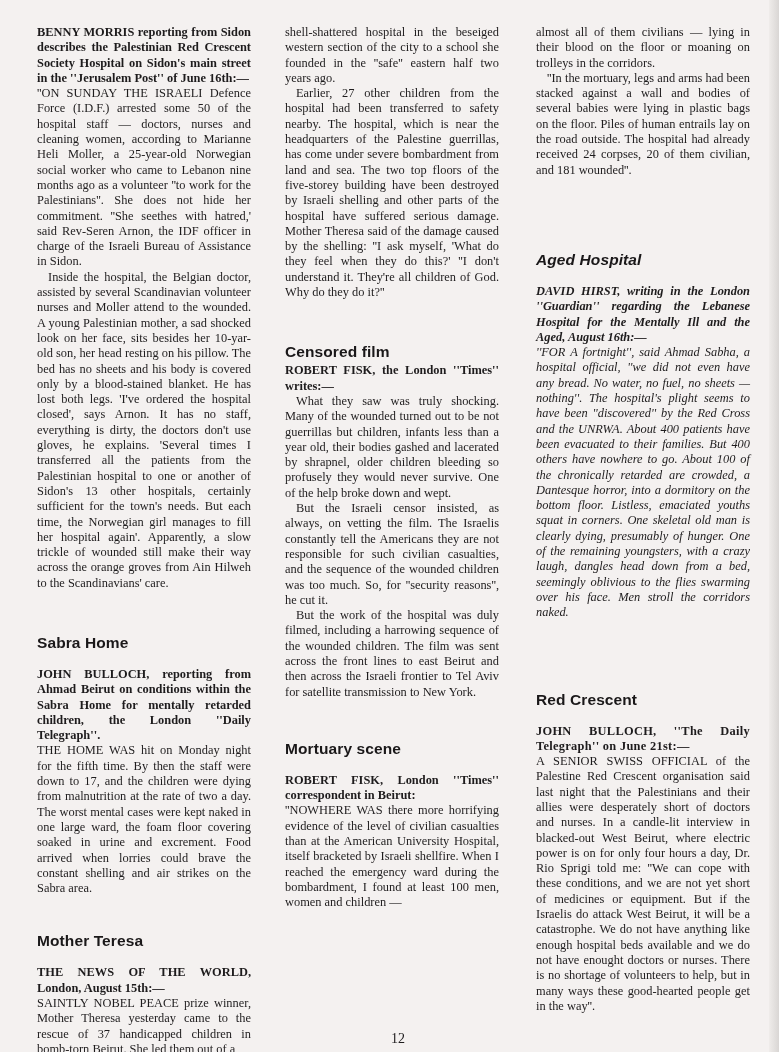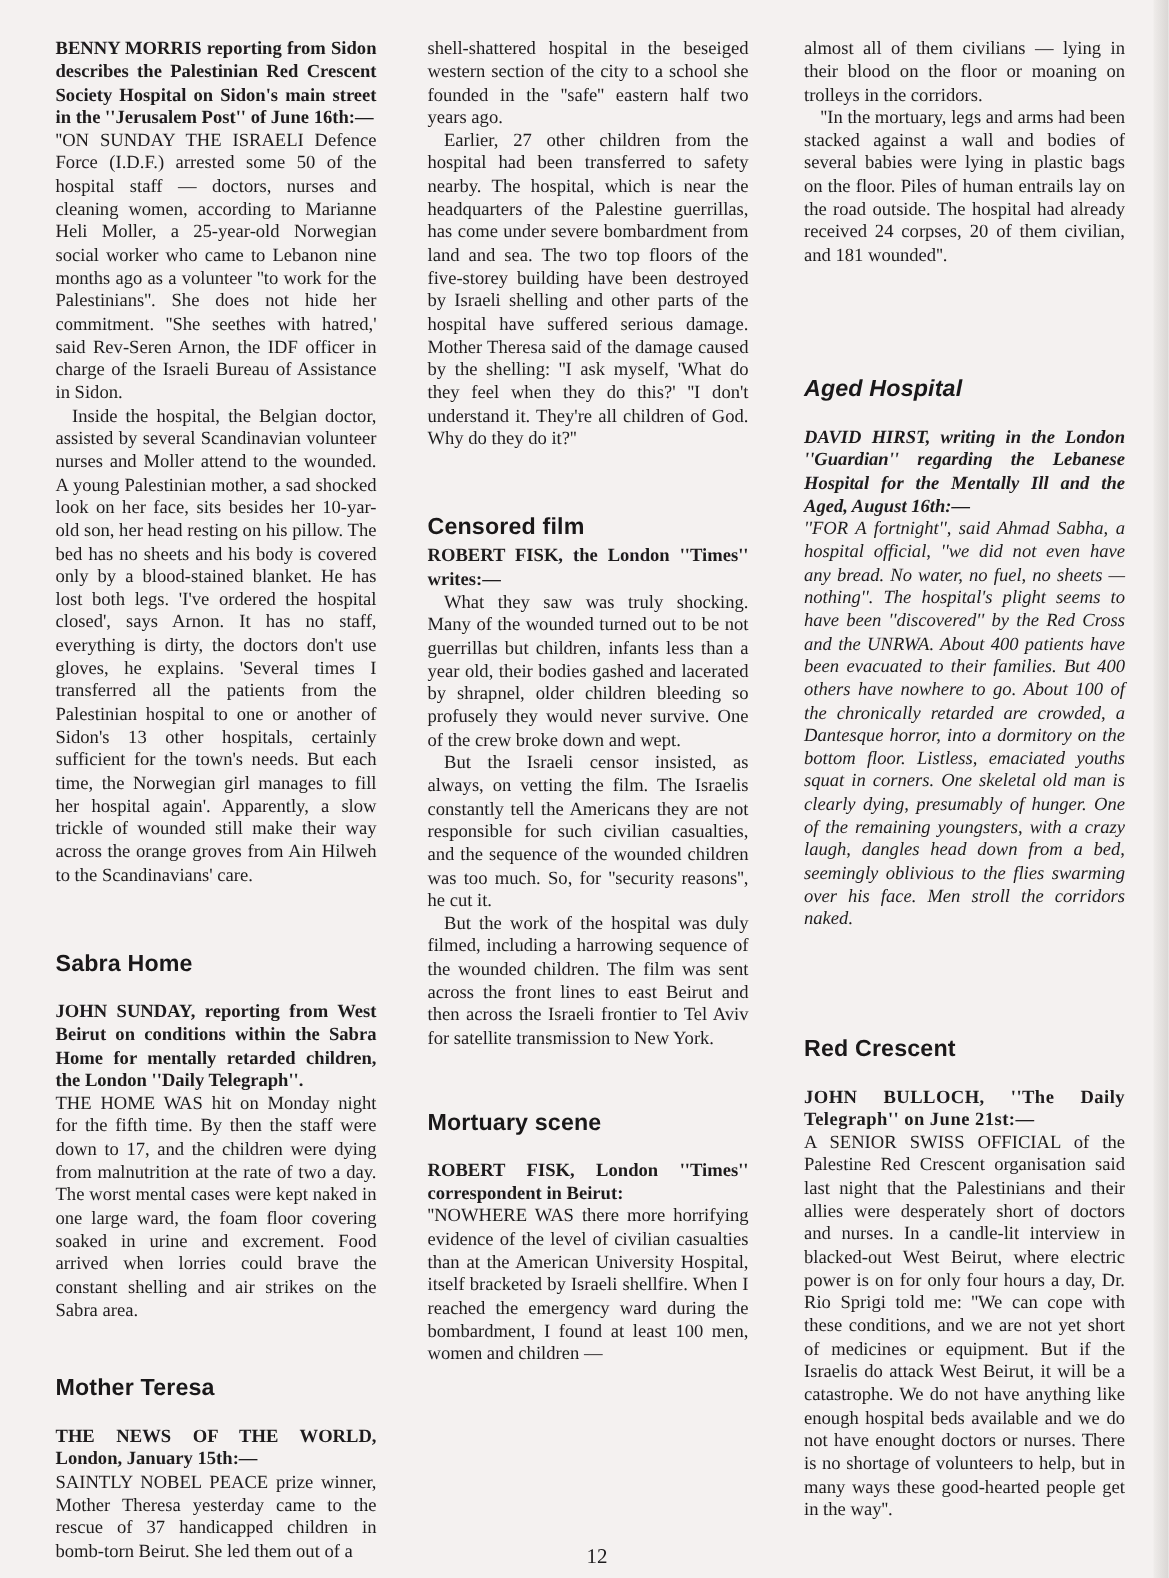--- a/index.html
+++ b/index.html
@@ -42,41 +42,41 @@
 
 <div class="col col1">
   <div>
     <p class="lead">BENNY MORRIS reporting from Sidon describes the Palestinian Red Crescent Society Hospital on Sidon's main street in the ''Jerusalem Post'' of June 16th:—</p>
     <p>''ON SUNDAY THE ISRAELI Defence Force (I.D.F.) arrested some 50 of the hospital staff — doctors, nurses and cleaning women, according to Marianne Heli Moller, a 25-year-old Norwegian social worker who came to Lebanon nine months ago as a volunteer ''to work for the Palestinians''. She does not hide her commitment. ''She seethes with hatred,' said Rev-Seren Arnon, the IDF officer in charge of the Israeli Bureau of Assistance in Sidon.</p>
     <p class="indent">Inside the hospital, the Belgian doctor, assisted by several Scandinavian volunteer nurses and Moller attend to the wounded. A young Palestinian mother, a sad shocked look on her face, sits besides her 10-yar-old son, her head resting on his pillow. The bed has no sheets and his body is covered only by a blood-stained blanket. He has lost both legs. 'I've ordered the hospital closed', says Arnon. It has no staff, everything is dirty, the doctors don't use gloves, he explains. 'Several times I transferred all the patients from the Palestinian hospital to one or another of Sidon's 13 other hospitals, certainly sufficient for the town's needs. But each time, the Norwegian girl manages to fill her hospital again'. Apparently, a slow trickle of wounded still make their way across the orange groves from Ain Hilweh to the Scandinavians' care.</p>
   </div>
 
   <div style="margin-top:43px;">
     <h2>Sabra Home</h2>
-    <p class="lead" style="margin-top:15px;">JOHN SUNDAY, reporting from West Beirut on conditions within the Sabra Home for mentally retarded children, the London ''Daily Telegraph''.</p>
+    <p class="lead" style="margin-top:15px;">JOHN BULLOCH, reporting from Ahmad Beirut on conditions within the Sabra Home for mentally retarded children, the London ''Daily Telegraph''.</p>
     <p>THE HOME WAS hit on Monday night for the fifth time. By then the staff were down to 17, and the children were dying from malnutrition at the rate of two a day. The worst mental cases were kept naked in one large ward, the foam floor covering soaked in urine and excrement. Food arrived when lorries could brave the constant shelling and air strikes on the Sabra area.</p>
   </div>
 
   <div style="margin-top:36px;">
     <h2>Mother Teresa</h2>
-    <p class="lead" style="margin-top:15px;">THE NEWS OF THE WORLD, London, January 15th:—</p>
+    <p class="lead" style="margin-top:15px;">THE NEWS OF THE WORLD, London, August 15th:—</p>
     <p>SAINTLY NOBEL PEACE prize winner, Mother Theresa yesterday came to the rescue of 37 handicapped children in bomb-torn Beirut. She led them out of a</p>
   </div>
 </div>
 
 <div class="col col2">
   <div>
     <p>shell-shattered hospital in the beseiged western section of the city to a school she founded in the ''safe'' eastern half two years ago.</p>
     <p class="indent">Earlier, 27 other children from the hospital had been transferred to safety nearby. The hospital, which is near the headquarters of the Palestine guerrillas, has come under severe bombardment from land and sea. The two top floors of the five-storey building have been destroyed by Israeli shelling and other parts of the hospital have suffered serious damage. Mother Theresa said of the damage caused by the shelling: ''I ask myself, 'What do they feel when they do this?' ''I don't understand it. They're all children of God. Why do they do it?''</p>
   </div>
 
   <div style="margin-top:43px;">
     <h2>Censored film</h2>
     <p class="lead" style="margin-top:2px;">ROBERT FISK, the London ''Times'' writes:—</p>
-    <p class="indent">What they saw was truly shocking. Many of the wounded turned out to be not guerrillas but children, infants less than a year old, their bodies gashed and lacerated by shrapnel, older children bleeding so profusely they would never survive. One of the crew broke down and wept.</p>
+    <p class="indent">What they saw was truly shocking. Many of the wounded turned out to be not guerrillas but children, infants less than a year old, their bodies gashed and lacerated by shrapnel, older children bleeding so profusely they would never survive. One of the help broke down and wept.</p>
     <p class="indent">But the Israeli censor insisted, as always, on vetting the film. The Israelis constantly tell the Americans they are not responsible for such civilian casualties, and the sequence of the wounded children was too much. So, for ''security reasons'', he cut it.</p>
     <p class="indent">But the work of the hospital was duly filmed, including a harrowing sequence of the wounded children. The film was sent across the front lines to east Beirut and then across the Israeli frontier to Tel Aviv for satellite transmission to New York.</p>
   </div>
 
   <div style="margin-top:40px;">
     <h2>Mortuary scene</h2>
     <p class="lead" style="margin-top:15px;">ROBERT FISK, London ''Times'' correspondent in Beirut:</p>
     <p>''NOWHERE WAS there more horrifying evidence of the level of civilian casualties than at the American University Hospital, itself bracketed by Israeli shellfire. When I reached the emergency ward during the bombardment, I found at least 100 men, women and children —</p>
   </div>
 </div>

